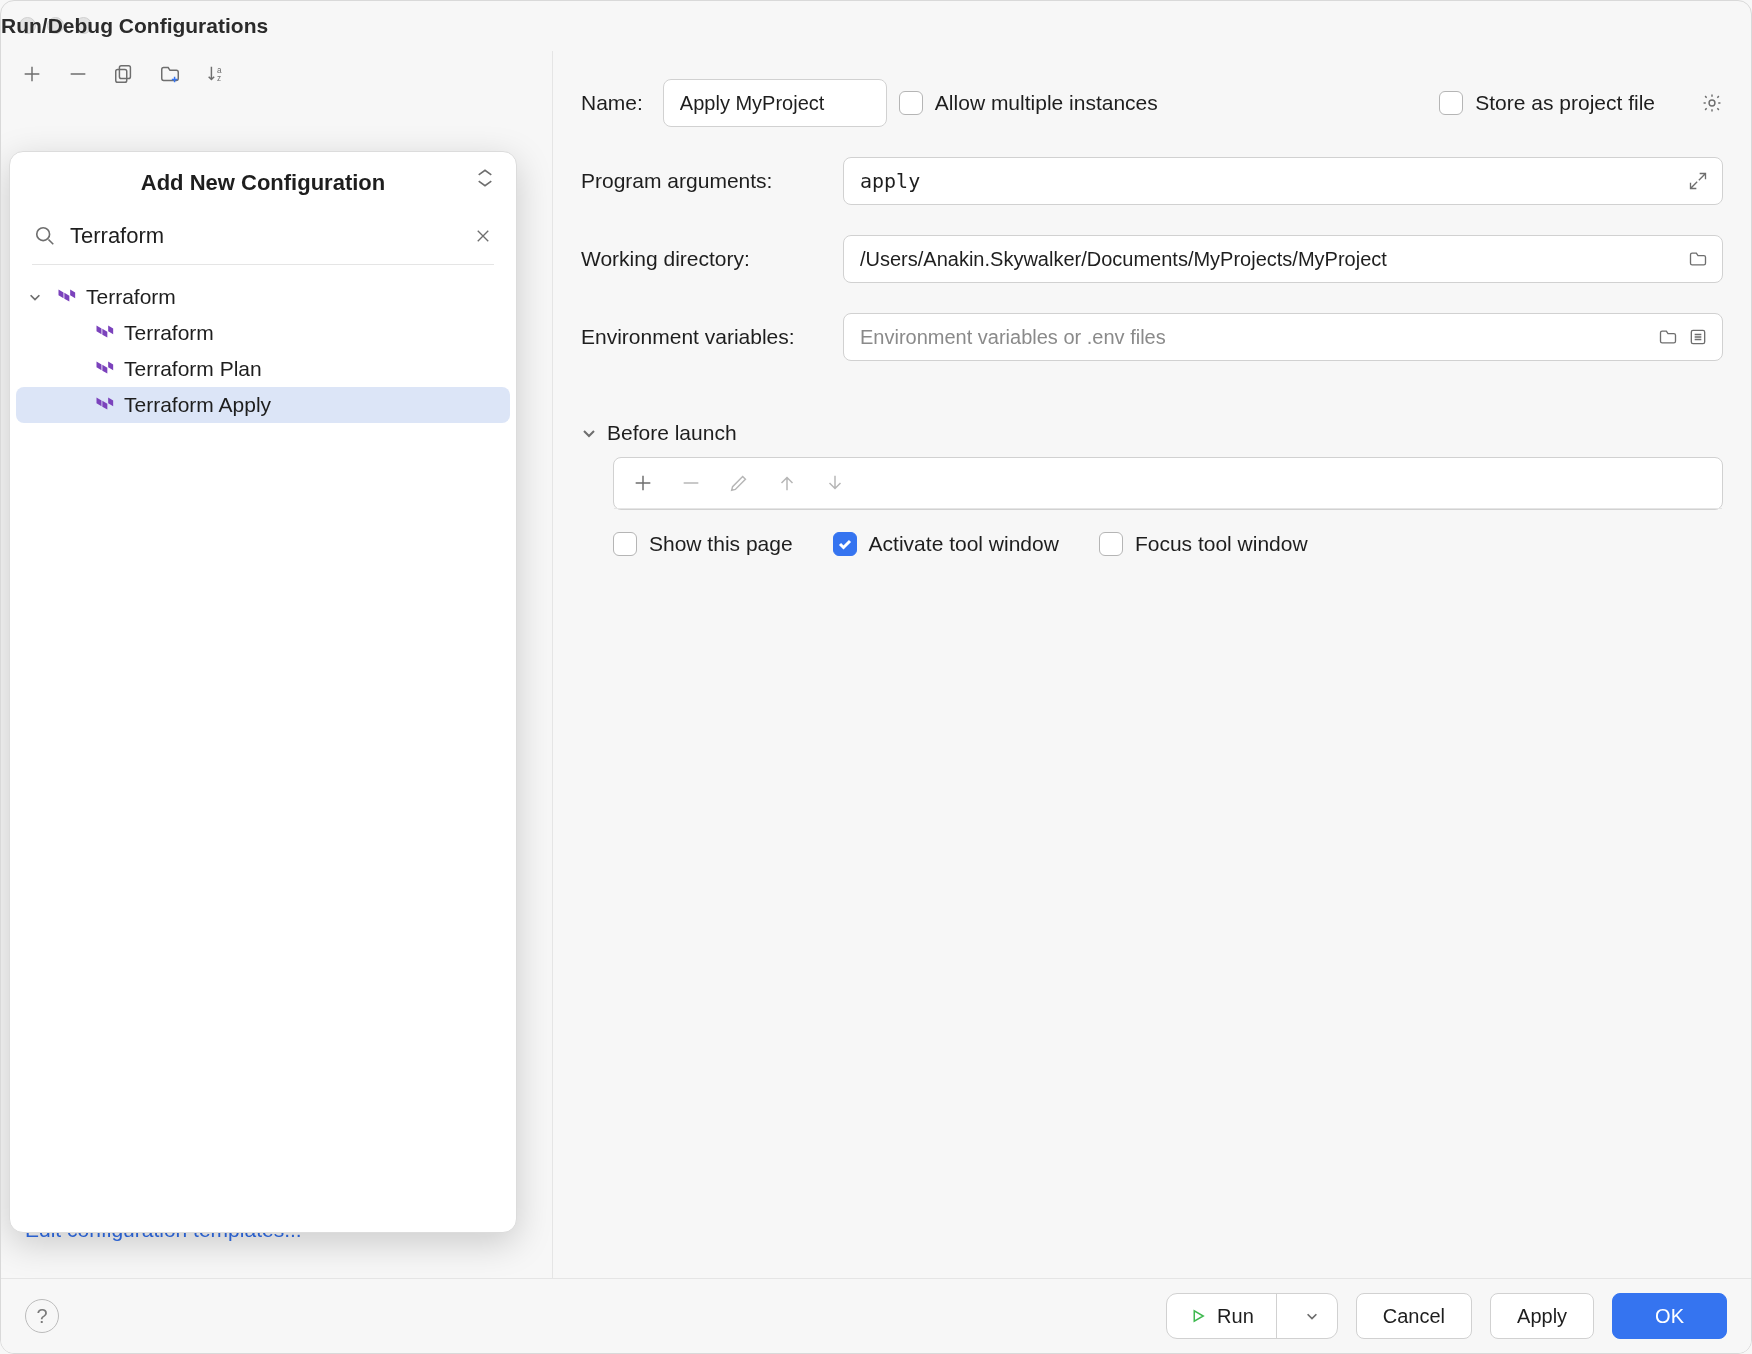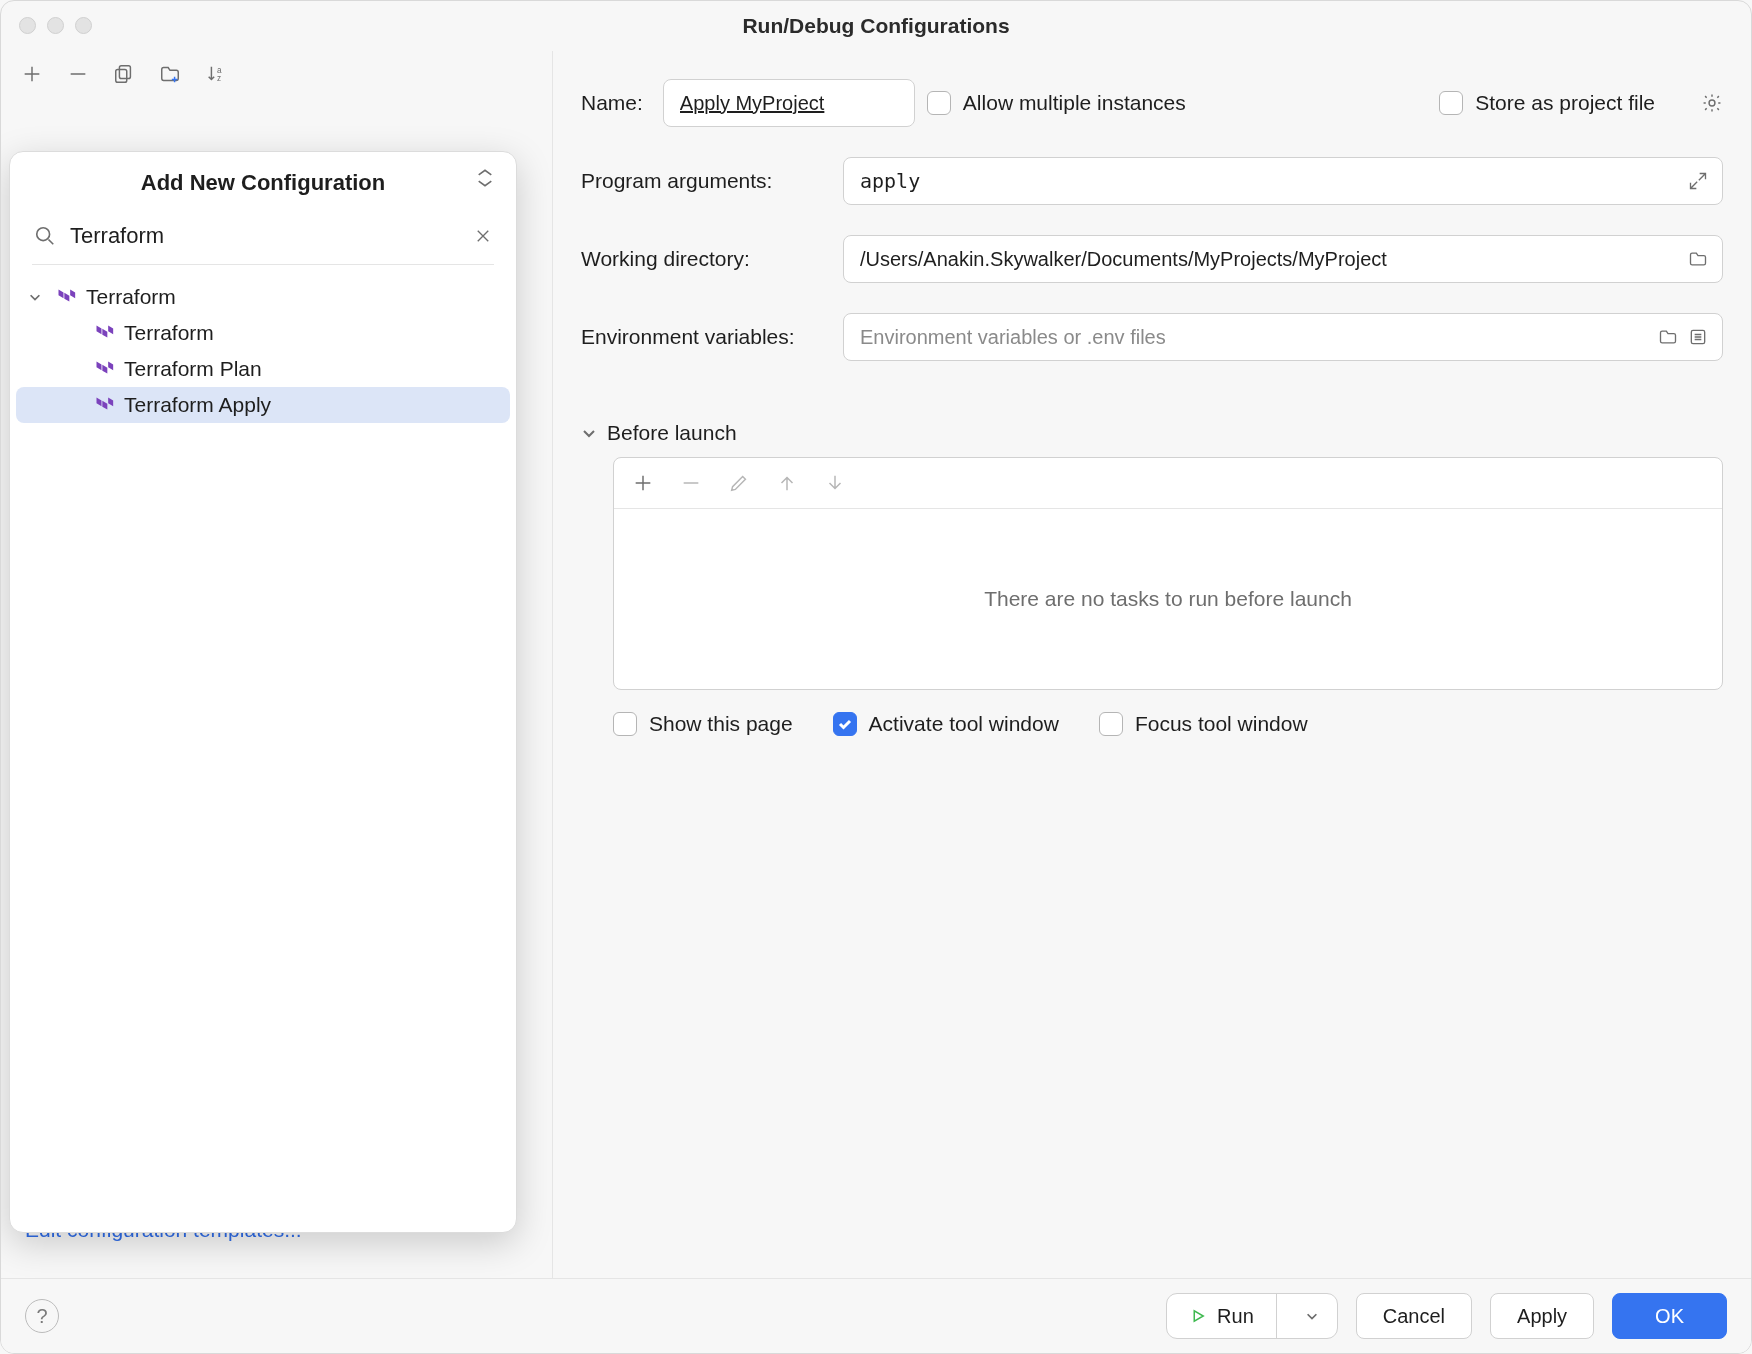--- a/index.html
+++ b/index.html
@@ -35,21 +35,21 @@
   
   .titlebar{
     height:50px;
     display:flex;align-items:center;
     position:relative;
     border-bottom:1px solid transparent;
   }
   .traffic{display:flex;gap:11px;padding-left:18px;}
   .dot{width:17px;height:17px;border-radius:50%;background:#e3e3e3;border:1px solid #d0d0d0;}
   .title{
-    position:absolute;left:0;right:0;text-align:center;
+    position:absolute;left:0;right:0;text-align:left;
     font-weight:700;font-size:21px;color:#2b2b2b;
   }
 
   
   .main{
     display:flex;
     height:calc(100% - 50px - 75px); 
   }
   .left{
     width:552px;
@@ -141,21 +141,21 @@
   .form-row .label{min-width:210px;font-size:21px;}
   .form-row.first .label{min-width:auto;margin-right:8px;}
   .txt{
     height:48px;border:1px solid var(--border);border-radius:8px;
     background:var(--panel);padding:0 14px;font-size:20px;
     display:flex;align-items:center;gap:10px;
   }
   .txt input{border:none;outline:none;font-size:20px;flex:1;background:transparent;color:var(--fg);}
   .txt input.mono{font-family:ui-monospace,Menlo,Consolas,monospace;font-size:20px;}
   .txt .tail-icon{color:var(--icon);display:flex;align-items:center;gap:10px;}
-  .txt.small{width:252px;text-decoration:underline;}
+  .txt.small{width:224px;}
   .txt.flex{flex:1;}
   input::placeholder{color:var(--placeholder);}
 
   .chk{display:flex;align-items:center;gap:12px;font-size:21px;cursor:pointer;}
   .chk .box{
     width:24px;height:24px;border:1.5px solid #b5b5b5;border-radius:6px;background:var(--panel);
     display:flex;align-items:center;justify-content:center;
   }
   .chk.checked .box{background:var(--accent);border-color:var(--accent);}
   .chk.checked .box svg{stroke:#fff;fill:none;stroke-width:3;width:16px;height:16px;}
@@ -441,21 +441,20 @@
             <svg viewBox="0 0 24 24">
               <path d="M12 20V6M6 12l6-6 6 6"></path>
             </svg>
           </div>
         <div class="ibtn disabled">
             <svg viewBox="0 0 24 24">
               <path d="M12 4v14M6 12l6 6 6-6"></path>
             </svg>
           </div>
       </div>
-      <div class="launch-empty">There are no tasks to run before launch</div>
     </div>
 
     <div class="launch-opts">
       <label class="chk">
         <span class="box"></span>
         <span>Show this page</span>
       </label>
       <label class="chk checked">
         <span class="box">
             <svg viewBox="0 0 16 16">

